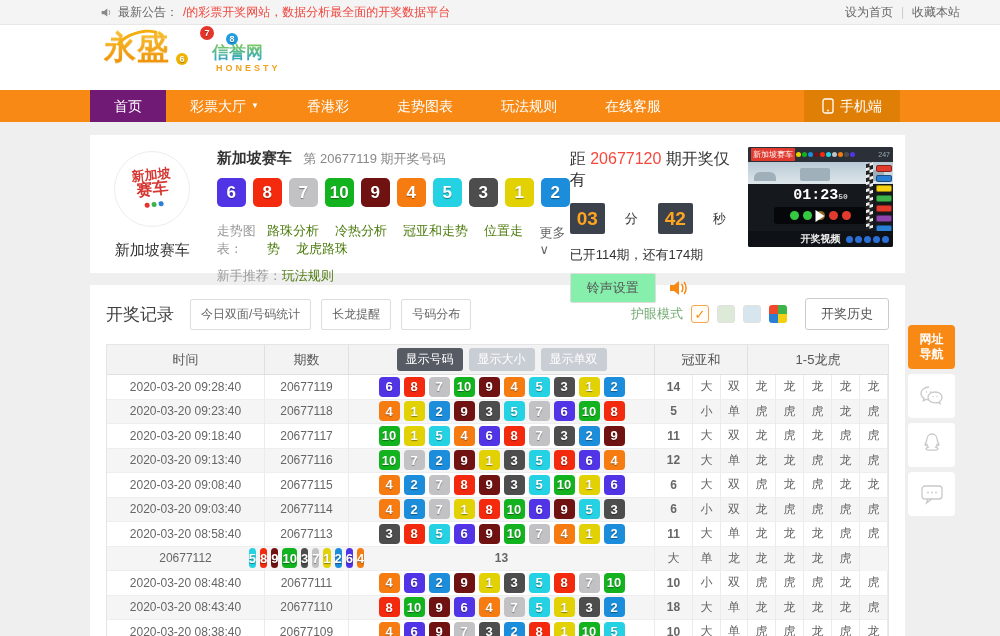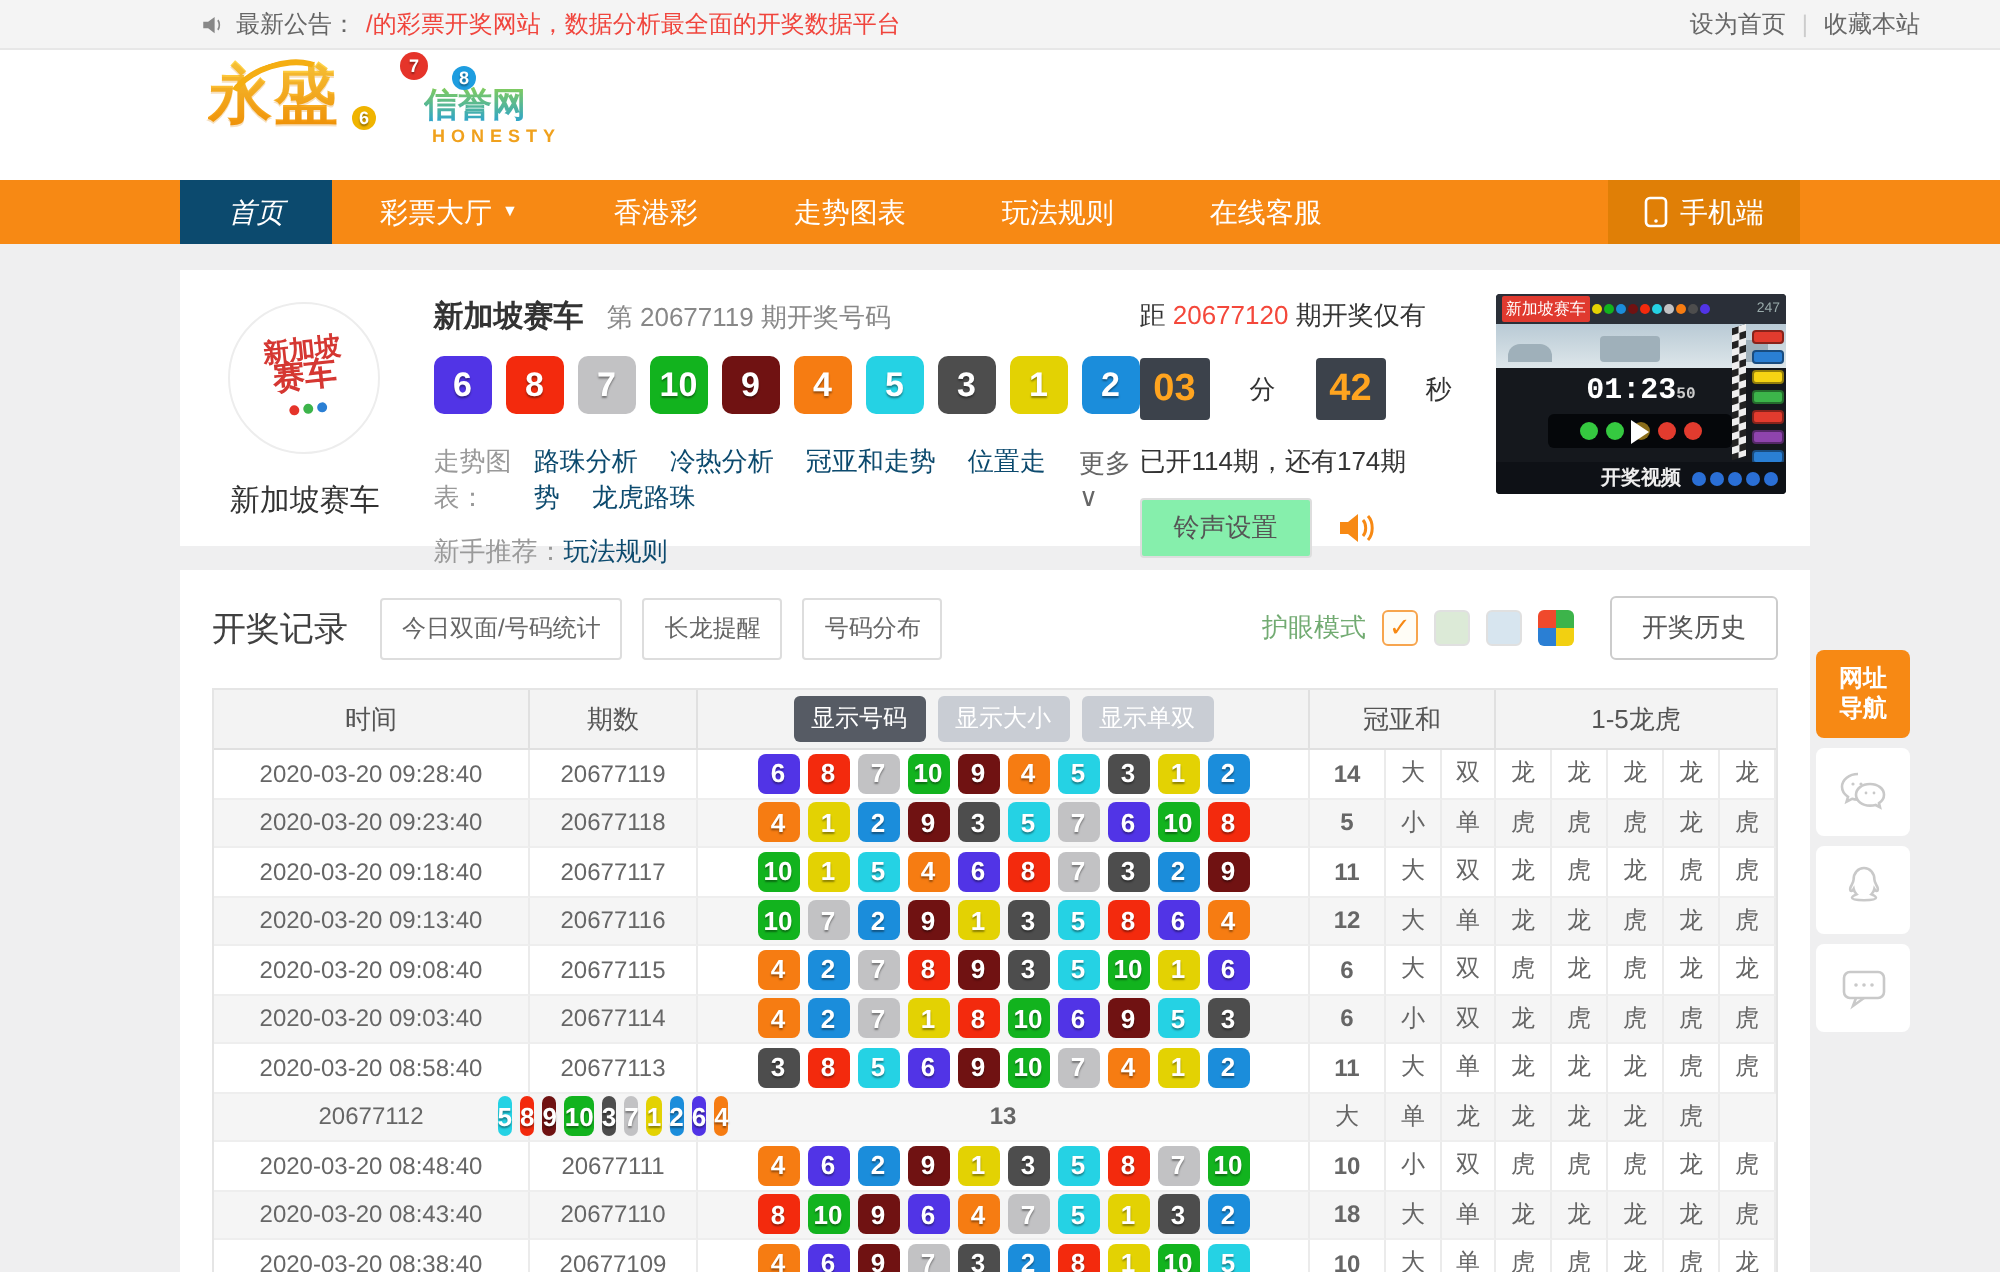--- a/index.html
+++ b/index.html
@@ -25,21 +25,21 @@
   .logo .ball { position:absolute; width:14px; height:14px; border-radius:50%; color:#fff;
     font-size:9px; font-weight:bold; text-align:center; line-height:14px; }
   .logo .b1 { left:96px; top:-1px; background:#e5342a; }
   .logo .b2 { left:122px; top:6px; background:#1e9de0; width:12px; height:12px; line-height:12px; }
   .logo .b3 { left:72px; top:26px; background:#f0b400; width:12px; height:12px; line-height:12px; }
   .logo .swoosh { position:absolute; left:8px; top:4px; width:56px; height:34px;
     border-radius:50%; border:3px solid transparent; border-top-color:#f5ae12; transform:rotate(-18deg); }
   
   .mainnav { height:32px; background:#f78914; display:flex; align-items:stretch; padding-left:90px; position:relative; }
   .nav-item { color:#fff; font-size:14px; padding:0 24px; line-height:32px; cursor:pointer; display:flex; align-items:center; gap:5px; }
-  .nav-item.active { background:#0c4a6e;font-style:italic; }
+  .nav-item.active { background:#701a75; }
   .nav-item .caret { font-size:8px; }
   .nav-mobile { position:absolute; right:100px; top:0; height:32px; line-height:32px; background:#e07f06;
     color:#fff; font-size:14px; padding:0 18px; cursor:pointer; display:flex; align-items:center; gap:6px; }
   
   .wrap { width:815px; margin-left:90px; }
   .card { background:#fff; }
   .card1 { margin-top:13px; height:138px; display:flex; padding:12px 12px 0 14px; }
   
   .avatar-col { width:100px; text-align:center; }
   .avatar { width:76px; height:76px; border-radius:50%; border:1px solid #ededed; margin:4px auto 0;
@@ -51,26 +51,26 @@
   .info-col { flex:1; padding-left:16px; padding-top:2px; }
   .issue-line { font-size:13px; color:#888; }
   .issue-line .gname { font-size:15px; font-weight:bold; color:#333; margin-right:8px; }
   .balls { margin-top:10px; display:flex; gap:7px; }
   .ball { display:inline-flex; align-items:center; justify-content:center; color:#fff; font-weight:bold;
     text-shadow:0 1px 1px rgba(0,0,0,.4); }
   .ball.lg { width:29px; height:29px; border-radius:5px; font-size:17px; }
   .ball.sm { width:21px; height:20px; border-radius:4px; font-size:13px; margin:0 2px; }
   .link-line { margin-top:15px; font-size:13px; color:#999; display:flex; align-items:center; }
   .link-line .lbl { color:#999; }
-  .link-line .lnk { color:#0c4a6e; margin-right:16px; cursor:pointer; }
+  .link-line .lnk { color:#4d7c0f; margin-right:16px; cursor:pointer; }
   .link-line .more { color:#666; cursor:pointer; }
   .link-line.second { margin-top:9px; }
   
   .cd-col { width:178px; padding-top:2px; }
-  .cd-line1 { font-size:13px; color:#333; }
+  .cd-line1 { font-size:16px; color:#333; }
   .cd-line1 .red { color:#f4483b; }
   .cd-boxes { margin-top:12px; display:flex; align-items:center; gap:20px; }
   .cd-box { width:35px; height:31px; background:#3c424b; color:#ffa41f; font-size:19px; font-weight:bold;
     display:flex; align-items:center; justify-content:center; border-radius:2px; }
   .cd-unit { font-size:13px; color:#333; }
   .cd-progress { margin-top:12px; font-size:13px; color:#333; }
   .cd-actions { margin-top:9px; display:flex; align-items:center; gap:12px; }
   .btn-bell { border:1px solid #ddd; background:#86efac; color:#555; font-size:13px; padding:5px 16px; border-radius:2px; cursor:pointer; }
   
   .video { width:150px; height:100px; margin-left:6px; position:relative; cursor:pointer; overflow:hidden; border-radius:2px; background:#15181d; }

